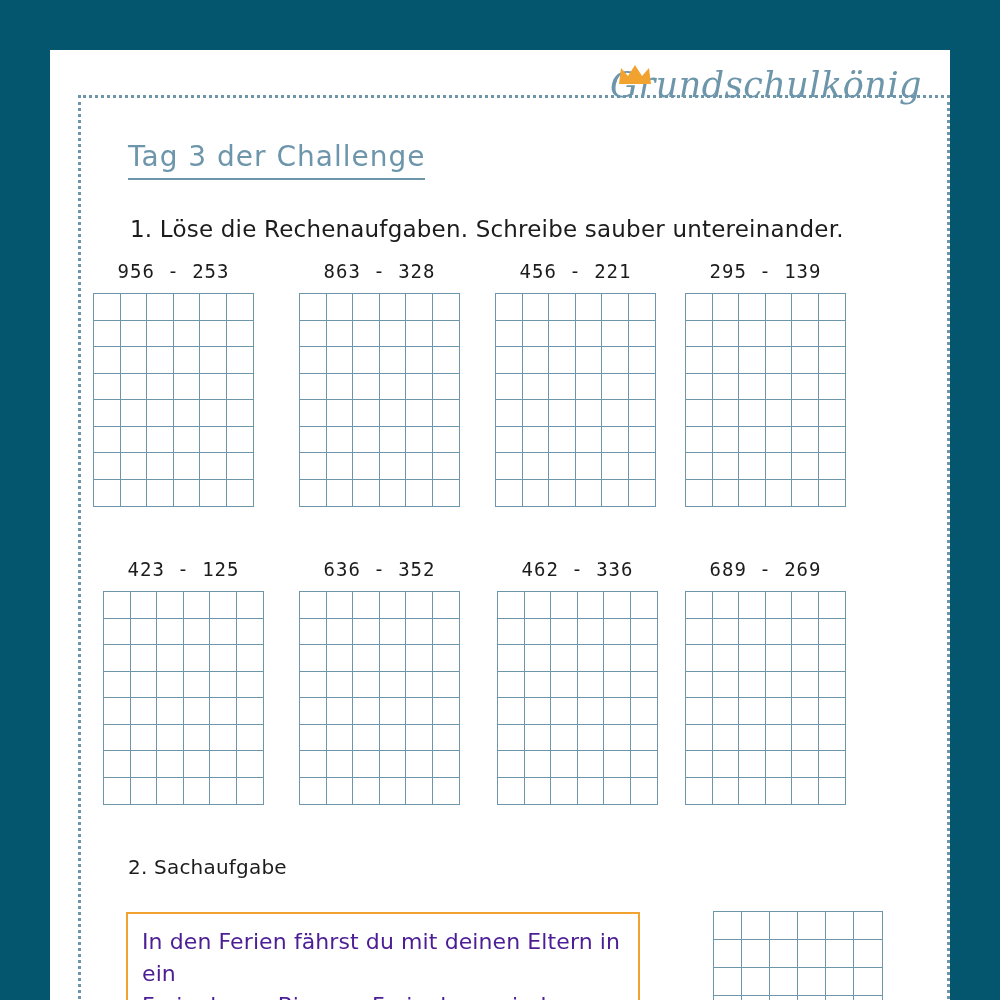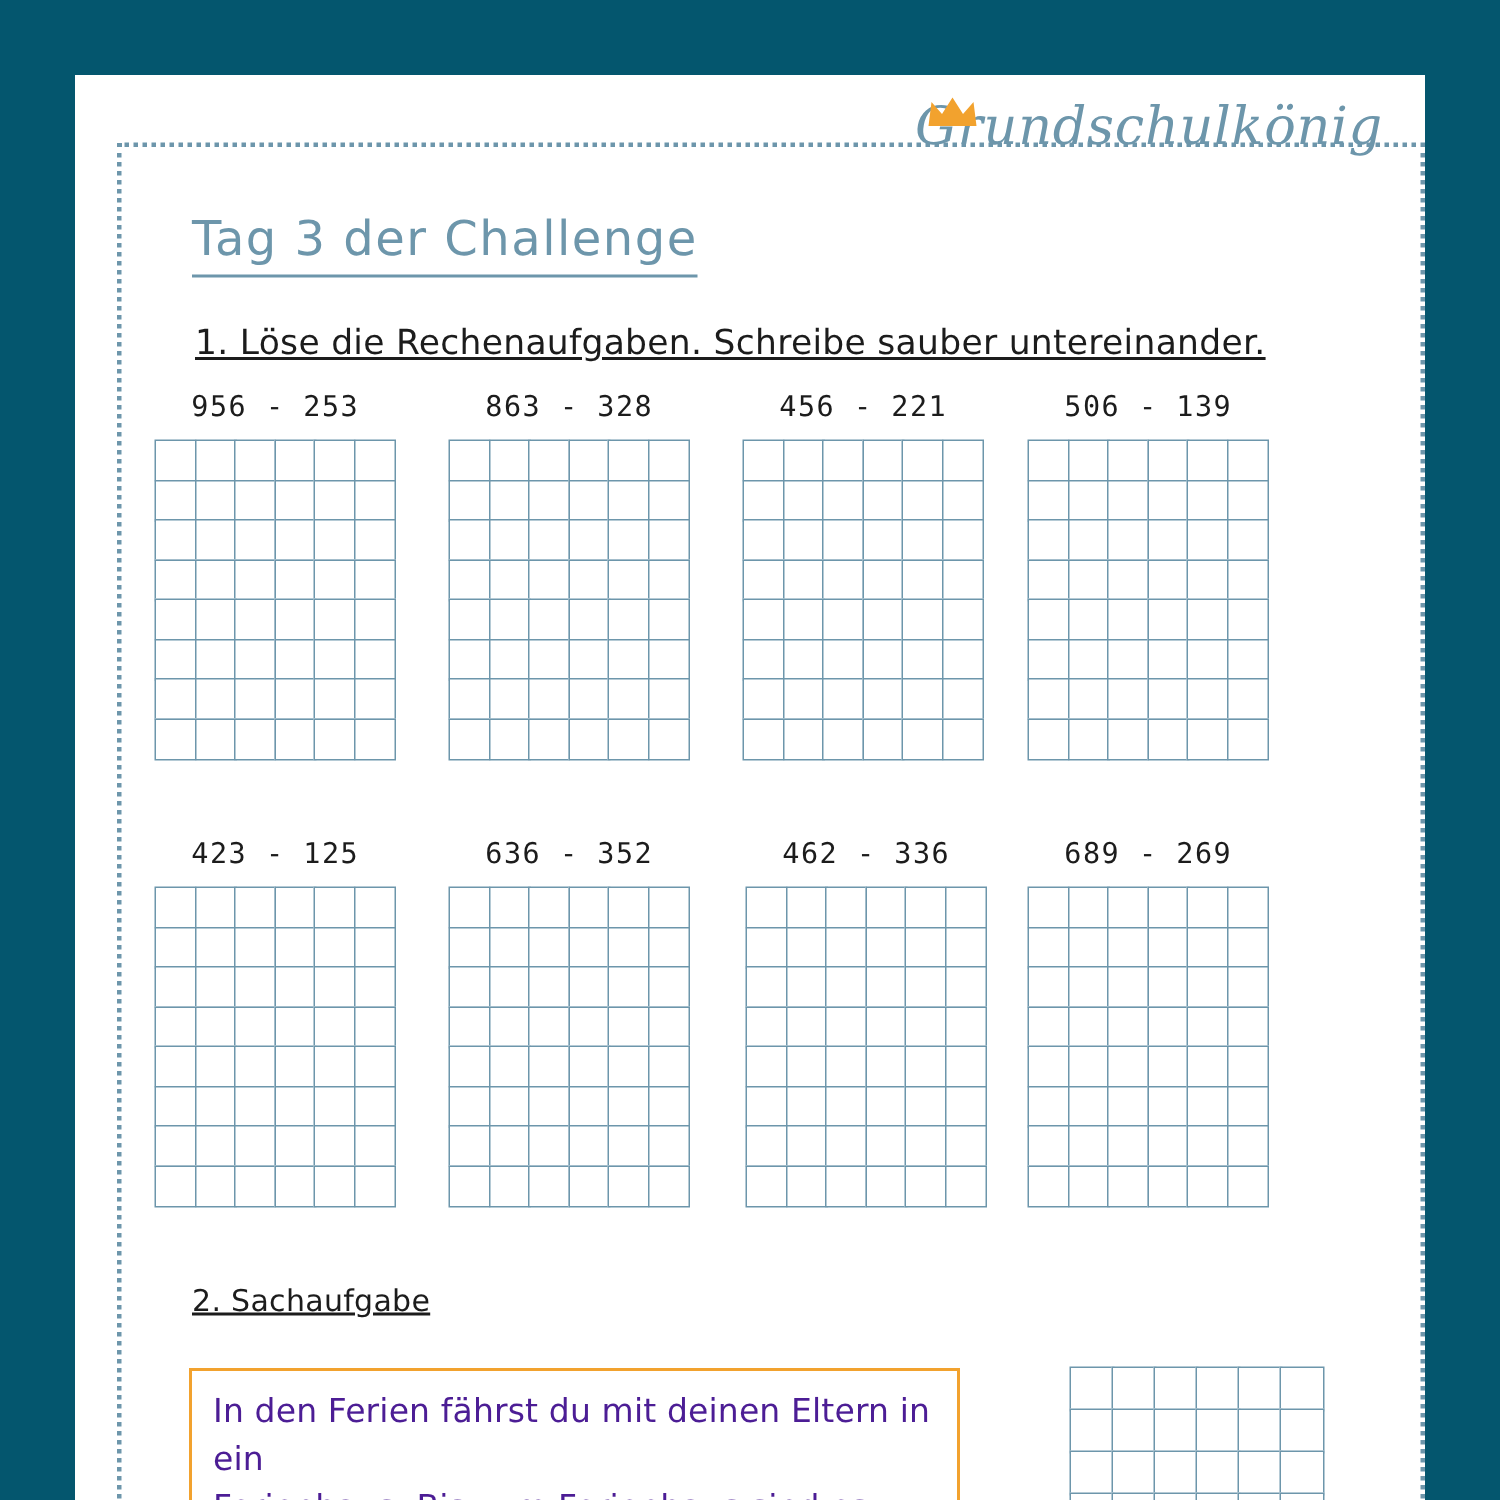--- a/index.html
+++ b/index.html
@@ -50,37 +50,36 @@
     position: absolute;
     left: 8px; top: -4px;
     width: 34px; height: 22px;
   }
 
   
   .title {
     position: absolute;
     left: 78px; top: 90px;
     font-family: "DejaVu Sans", sans-serif;
-    font-size: 32px;
+    font-size: 28px;
     color: #6d96ab;
     letter-spacing: 1px;
     white-space: nowrap;
     padding-bottom: 5px;
     border-bottom: 2px solid #6d96ab;
   }
 
   
   .task-line {
     position: absolute;
     font-family: "DejaVu Sans", sans-serif;
     font-size: 23px;
     color: #1c1c1c;
     letter-spacing: 0.2px;
     white-space: nowrap;
-    text-decoration: underline;
   }
   #task1 { left: 80px; top: 166px; }
   #task2 { left: 78px; top: 805px; font-size: 20px; }
 
   
   .ex-row { position: absolute; left: 0; width: 900px; }
   #row1 { top: 210px; }
   #row2 { top: 508px; }
 
   .ex-block { position: absolute; top: 0; }
@@ -147,21 +146,21 @@
       <path d="M1 20 L3 4 L10 12 L17 1 L24 12 L31 4 L33 20 Z" fill="#f2a22e"></path>
     </svg>
     <div class="logo-text">Grundschulkönig</div>
   </div>
 
   <div class="title">Tag 3 der Challenge</div>
 
   <div class="task-line" id="task1">1. Löse die Rechenaufgaben. Schreibe sauber untereinander.</div>
 
   <div class="ex-row" id="row1">
-      <div class="ex-block" style="left: 54px;">
+      <div class="ex-block" style="left: 44px;">
         <div class="ex-label">956 - 253</div>
         <div class="grid">
           <div class="cell"></div>
           <div class="cell"></div>
           <div class="cell"></div>
           <div class="cell"></div>
           <div class="cell"></div>
           <div class="cell"></div>
           <div class="cell"></div>
           <div class="cell"></div>
@@ -307,21 +306,21 @@
           <div class="cell"></div>
           <div class="cell"></div>
           <div class="cell"></div>
           <div class="cell"></div>
           <div class="cell"></div>
           <div class="cell"></div>
           <div class="cell"></div>
         </div>
       </div>
       <div class="ex-block" style="left: 636px;">
-        <div class="ex-label">506 - 139</div>
+        <div class="ex-label">295 - 139</div>
         <div class="grid">
           <div class="cell"></div>
           <div class="cell"></div>
           <div class="cell"></div>
           <div class="cell"></div>
           <div class="cell"></div>
           <div class="cell"></div>
           <div class="cell"></div>
           <div class="cell"></div>
           <div class="cell"></div>

